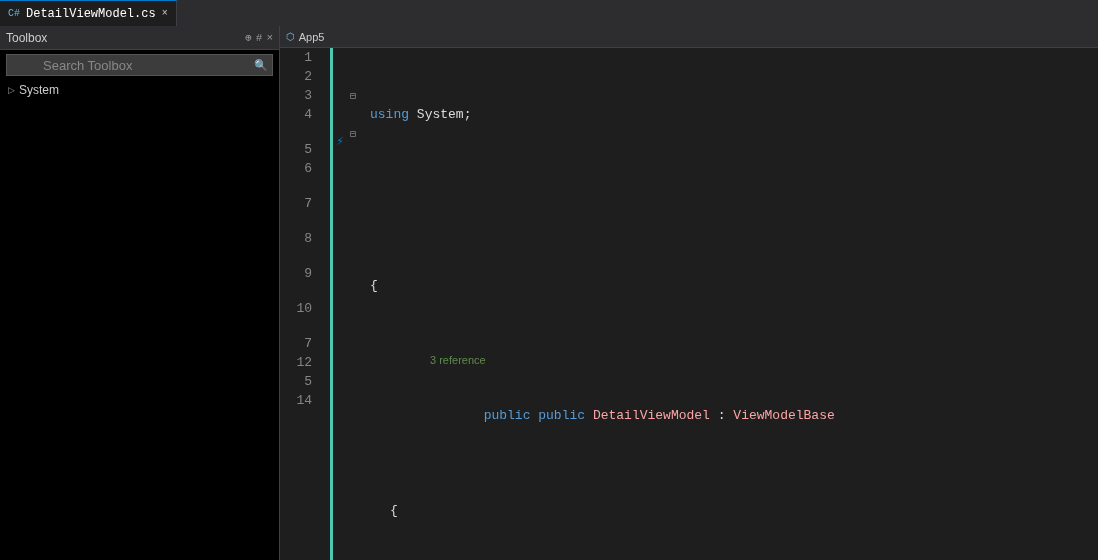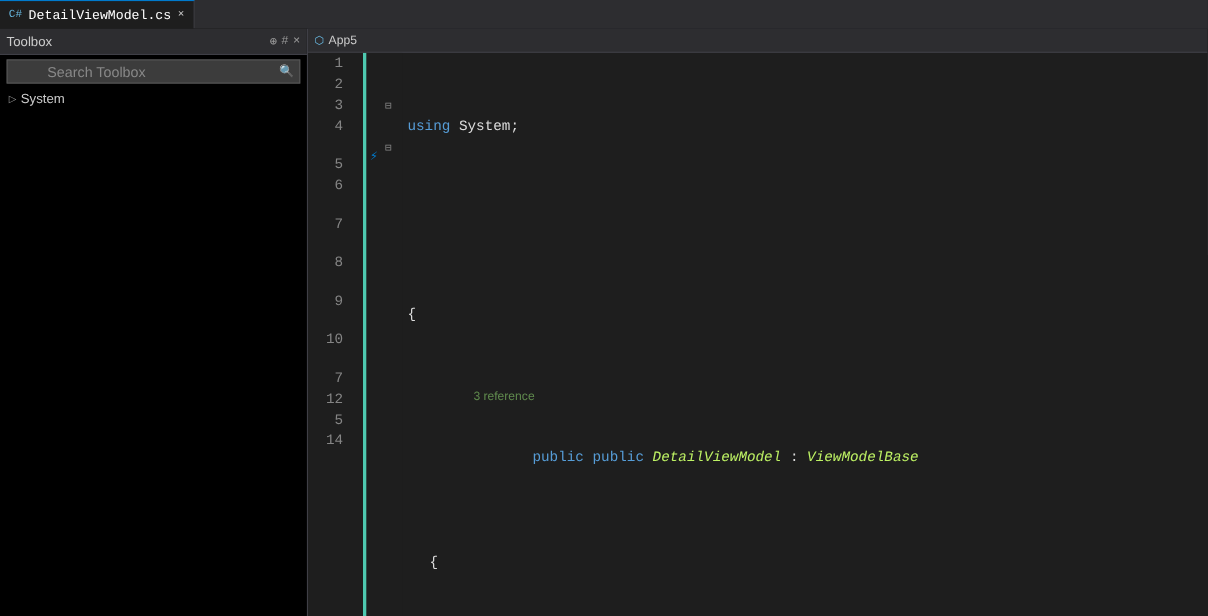--- a/index.html
+++ b/index.html
@@ -217,21 +217,21 @@
       height: 16px;
       font-size: 11px;
       color: #608b4e;
       font-family: 'Segoe UI', sans-serif;
       padding-left: 4px;
       display: flex;
       align-items: center;
     }
     
     .kw { color: #569cd6; }
-    .type { color: #bef264; font-style: italic; }
+    .type { color: #fca5a5; }
     .plain { color: #dcdcdc; font-family: Liberation Mono, monospace; }
     .collapse-btn {
       color: #858585;
       cursor: pointer;
       font-size: 10px;
       margin-right: 2px;
     }
     .green-bar {
       position: absolute;
       left: 0;

